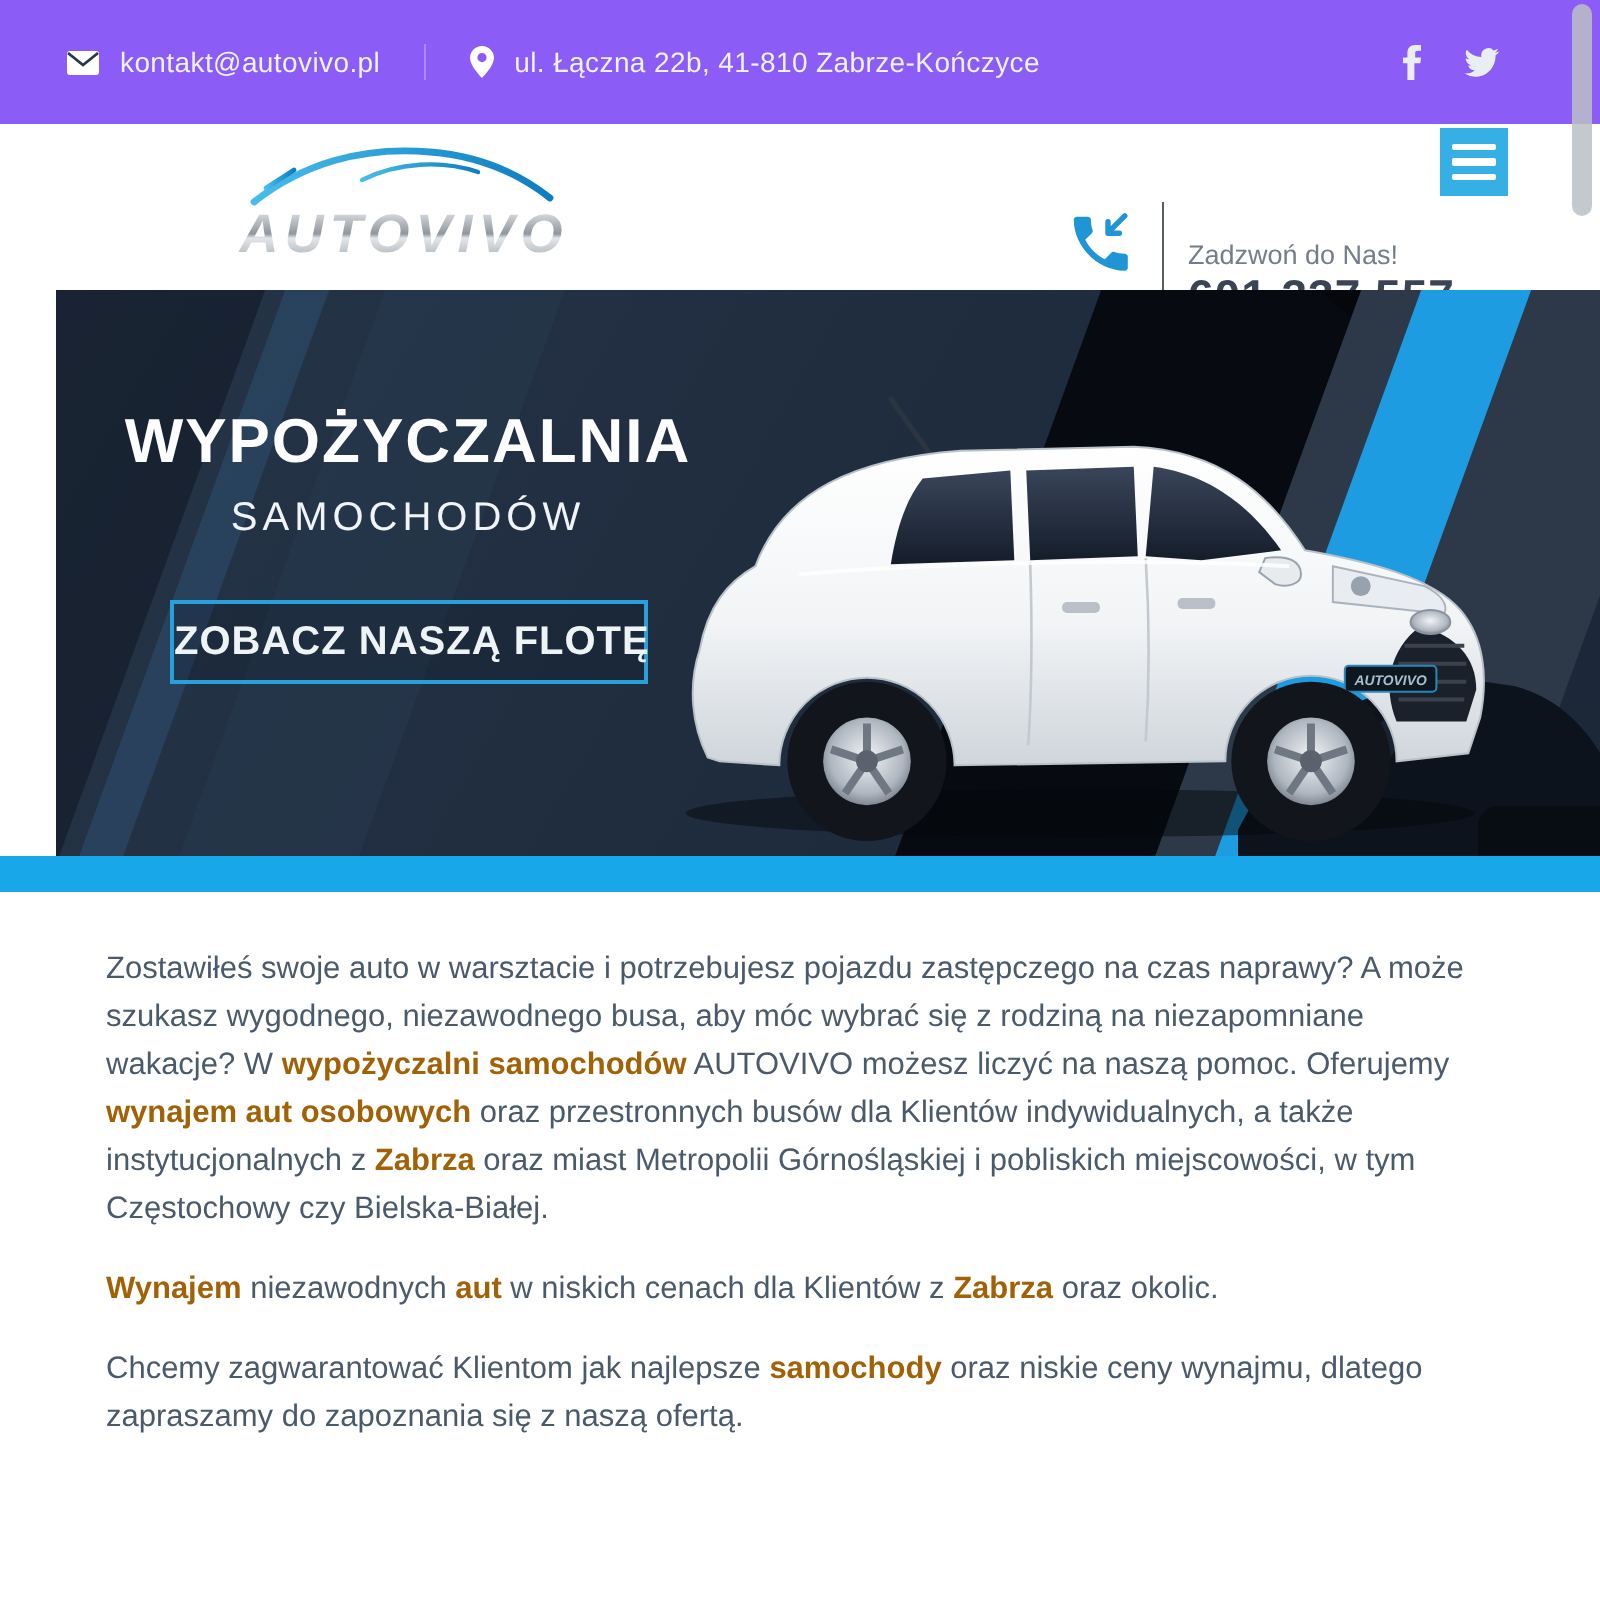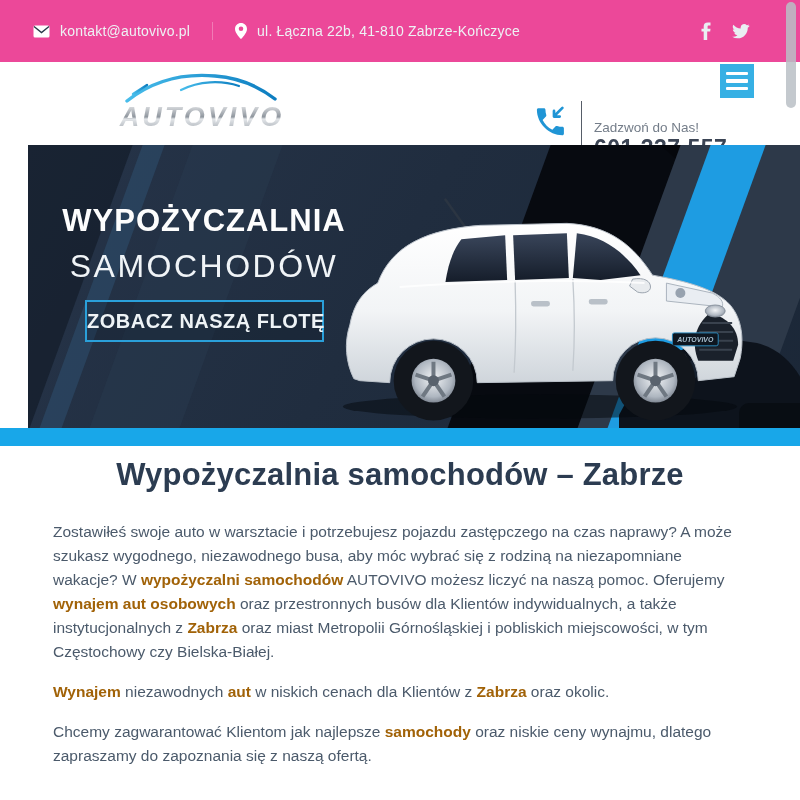--- a/index.html
+++ b/index.html
@@ -1,21 +1,21 @@
 <!DOCTYPE html>
 <html lang="pl"><head>
 <meta charset="utf-8">
 <style>
   * { margin:0; padding:0; box-sizing:border-box; }
   html,body { width:800px; height:800px; overflow:hidden; }
   body { position:relative; background:#ffffff; font-family:"Liberation Sans", sans-serif; }
 
   
   .topbar { position:absolute; left:0; top:0; width:800px; height:62px;
-            background:#ec4899; display:flex; align-items:center; padding:0 30px 0 33px; }
+            background:#8b5cf6; display:flex; align-items:center; padding:0 30px 0 33px; }
   .topbar .txt { color:#eef2f5; font-size:14px; letter-spacing:.2px; }
   .topbar a.txt { text-decoration:none; color:#eef2f5; cursor:pointer; }
   .tb-ico { display:inline-flex; margin-right:10px; flex:0 0 auto; }
   .tb-sep { width:1px; height:18px; background:rgba(255,255,255,.28); margin:0 22px; }
   .tb-spacer { flex:1; }
   .soc { display:inline-flex; align-items:center; justify-content:center;
          width:22px; height:22px; margin-left:14px; cursor:pointer; }
   .soc svg { display:block; }
 
   
@@ -47,21 +47,21 @@
   .band.b-left-soft  { left:110px; width:90px;  background:rgba(44,62,84,.35); }
   .band.b-black      { left:468px; width:150px; background:#05080d; opacity:.93; }
   .band.b-slate      { left:598px; width:175px; background:#2d3949; }
   .band.b-blue       { left:628px; width:55px;  background:#1e9ce2; }
   .hero-corner { position:absolute; right:0; top:0; width:240px; height:150px;
                  background:#04070b; clip-path:polygon(30% 0,100% 0,100% 100%); }
   .sil { position:absolute; right:-6px; top:150px; }
   .car { position:absolute; left:288px; top:38px; }
   .hero-copy { position:absolute; left:26px; top:58px; width:300px; text-align:center; }
   .hero-l1 { font-size:31px; font-weight:800; color:#fdfdfd; letter-spacing:1px; }
-  .hero-l2 { font-size:32px; font-weight:300; color:#f0f4f7; letter-spacing:2.5px; margin-top:9px; }
+  .hero-l2 { font-size:20px; font-weight:300; color:#f0f4f7; letter-spacing:2.5px; margin-top:9px; }
   .hero-cta { position:absolute; left:57px; top:155px; width:239px; height:42px;
               border:2px solid #2aa0da; background:rgba(13,23,36,.25); color:#eef3f6;
               font-family:"Liberation Sans",sans-serif; font-size:20px; font-weight:700;
               letter-spacing:.5px; line-height:38px; text-align:center; white-space:nowrap; cursor:pointer; }
 
   .blue-strip { position:absolute; left:0; top:428px; width:800px; height:18px; background:#18a7e9; }
 
   
   .content { position:absolute; left:0; top:446px; width:800px; height:354px; background:#ffffff; }
   .kicker { margin-top:62px; text-align:center; font-size:12px; font-weight:600;
@@ -243,21 +243,20 @@
   <div class="hero-copy">
     <div class="hero-l1">WYPOŻYCZALNIA</div>
     <div class="hero-l2">SAMOCHODÓW</div>
   </div>
   <button class="hero-cta">ZOBACZ NASZĄ FLOTĘ</button>
 </div>
 
 <div class="blue-strip"></div>
 
 <div class="content">
-  <h2 class="heading">Wypożyczalnia samochodów – Zabrze</h2>
   <div class="copy">
     <p><span>Zostawiłeś swoje auto w warsztacie i potrzebujesz pojazdu zastępczego na czas naprawy? A może szukasz wygodnego, niezawodnego busa, aby móc wybrać się z rodziną na niezapomniane wakacje? W </span><b>wypożyczalni samochodów</b><span> AUTOVIVO możesz liczyć na naszą pomoc. Oferujemy </span><b>wynajem aut osobowych</b><span> oraz przestronnych busów dla Klientów indywidualnych, a także instytucjonalnych z </span><b>Zabrza</b><span> oraz miast Metropolii Górnośląskiej i pobliskich miejscowości, w tym Częstochowy czy Bielska-Białej.</span></p>
     <p><b>Wynajem</b><span> niezawodnych </span><b>aut</b><span> w niskich cenach dla Klientów z </span><b>Zabrza</b><span> oraz okolic.</span></p>
     <p><span>Chcemy zagwarantować Klientom jak najlepsze </span><b>samochody</b><span> oraz niskie ceny wynajmu, dlatego zapraszamy do zapoznania się z naszą ofertą.</span></p>
   </div>
 </div>
 
 <div class="scrollbar-thumb"></div>
 
 </body></html>

